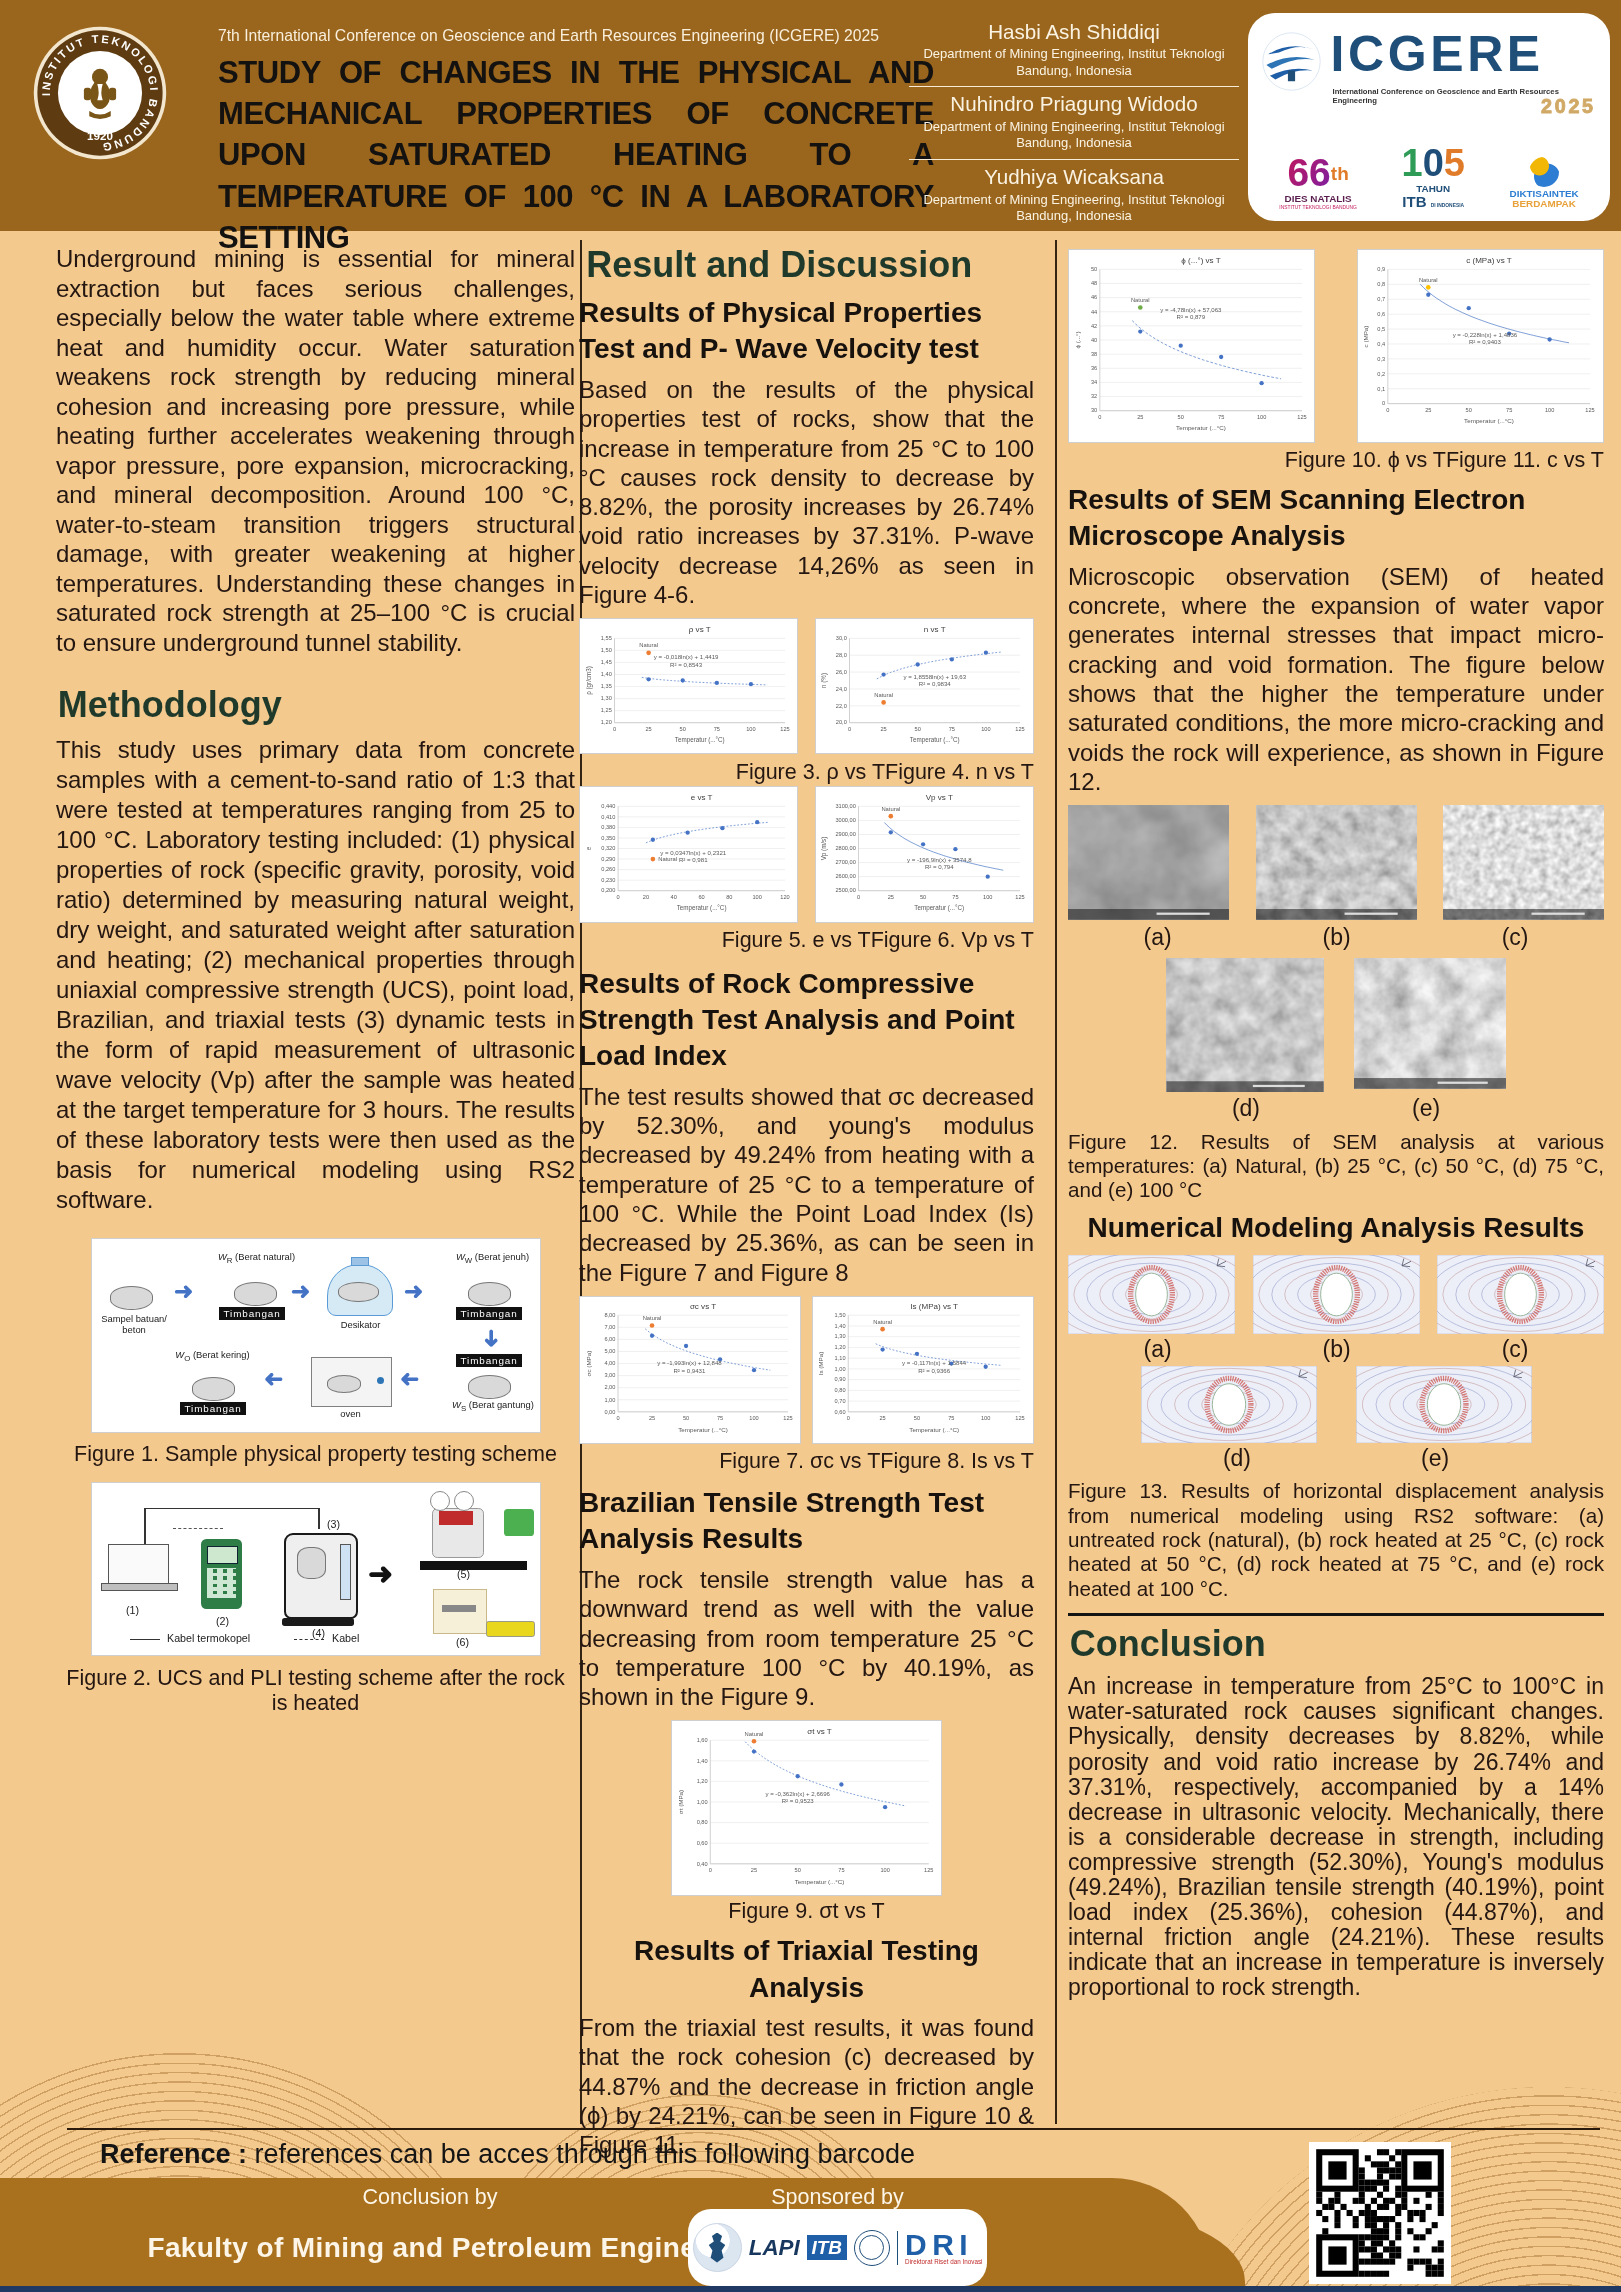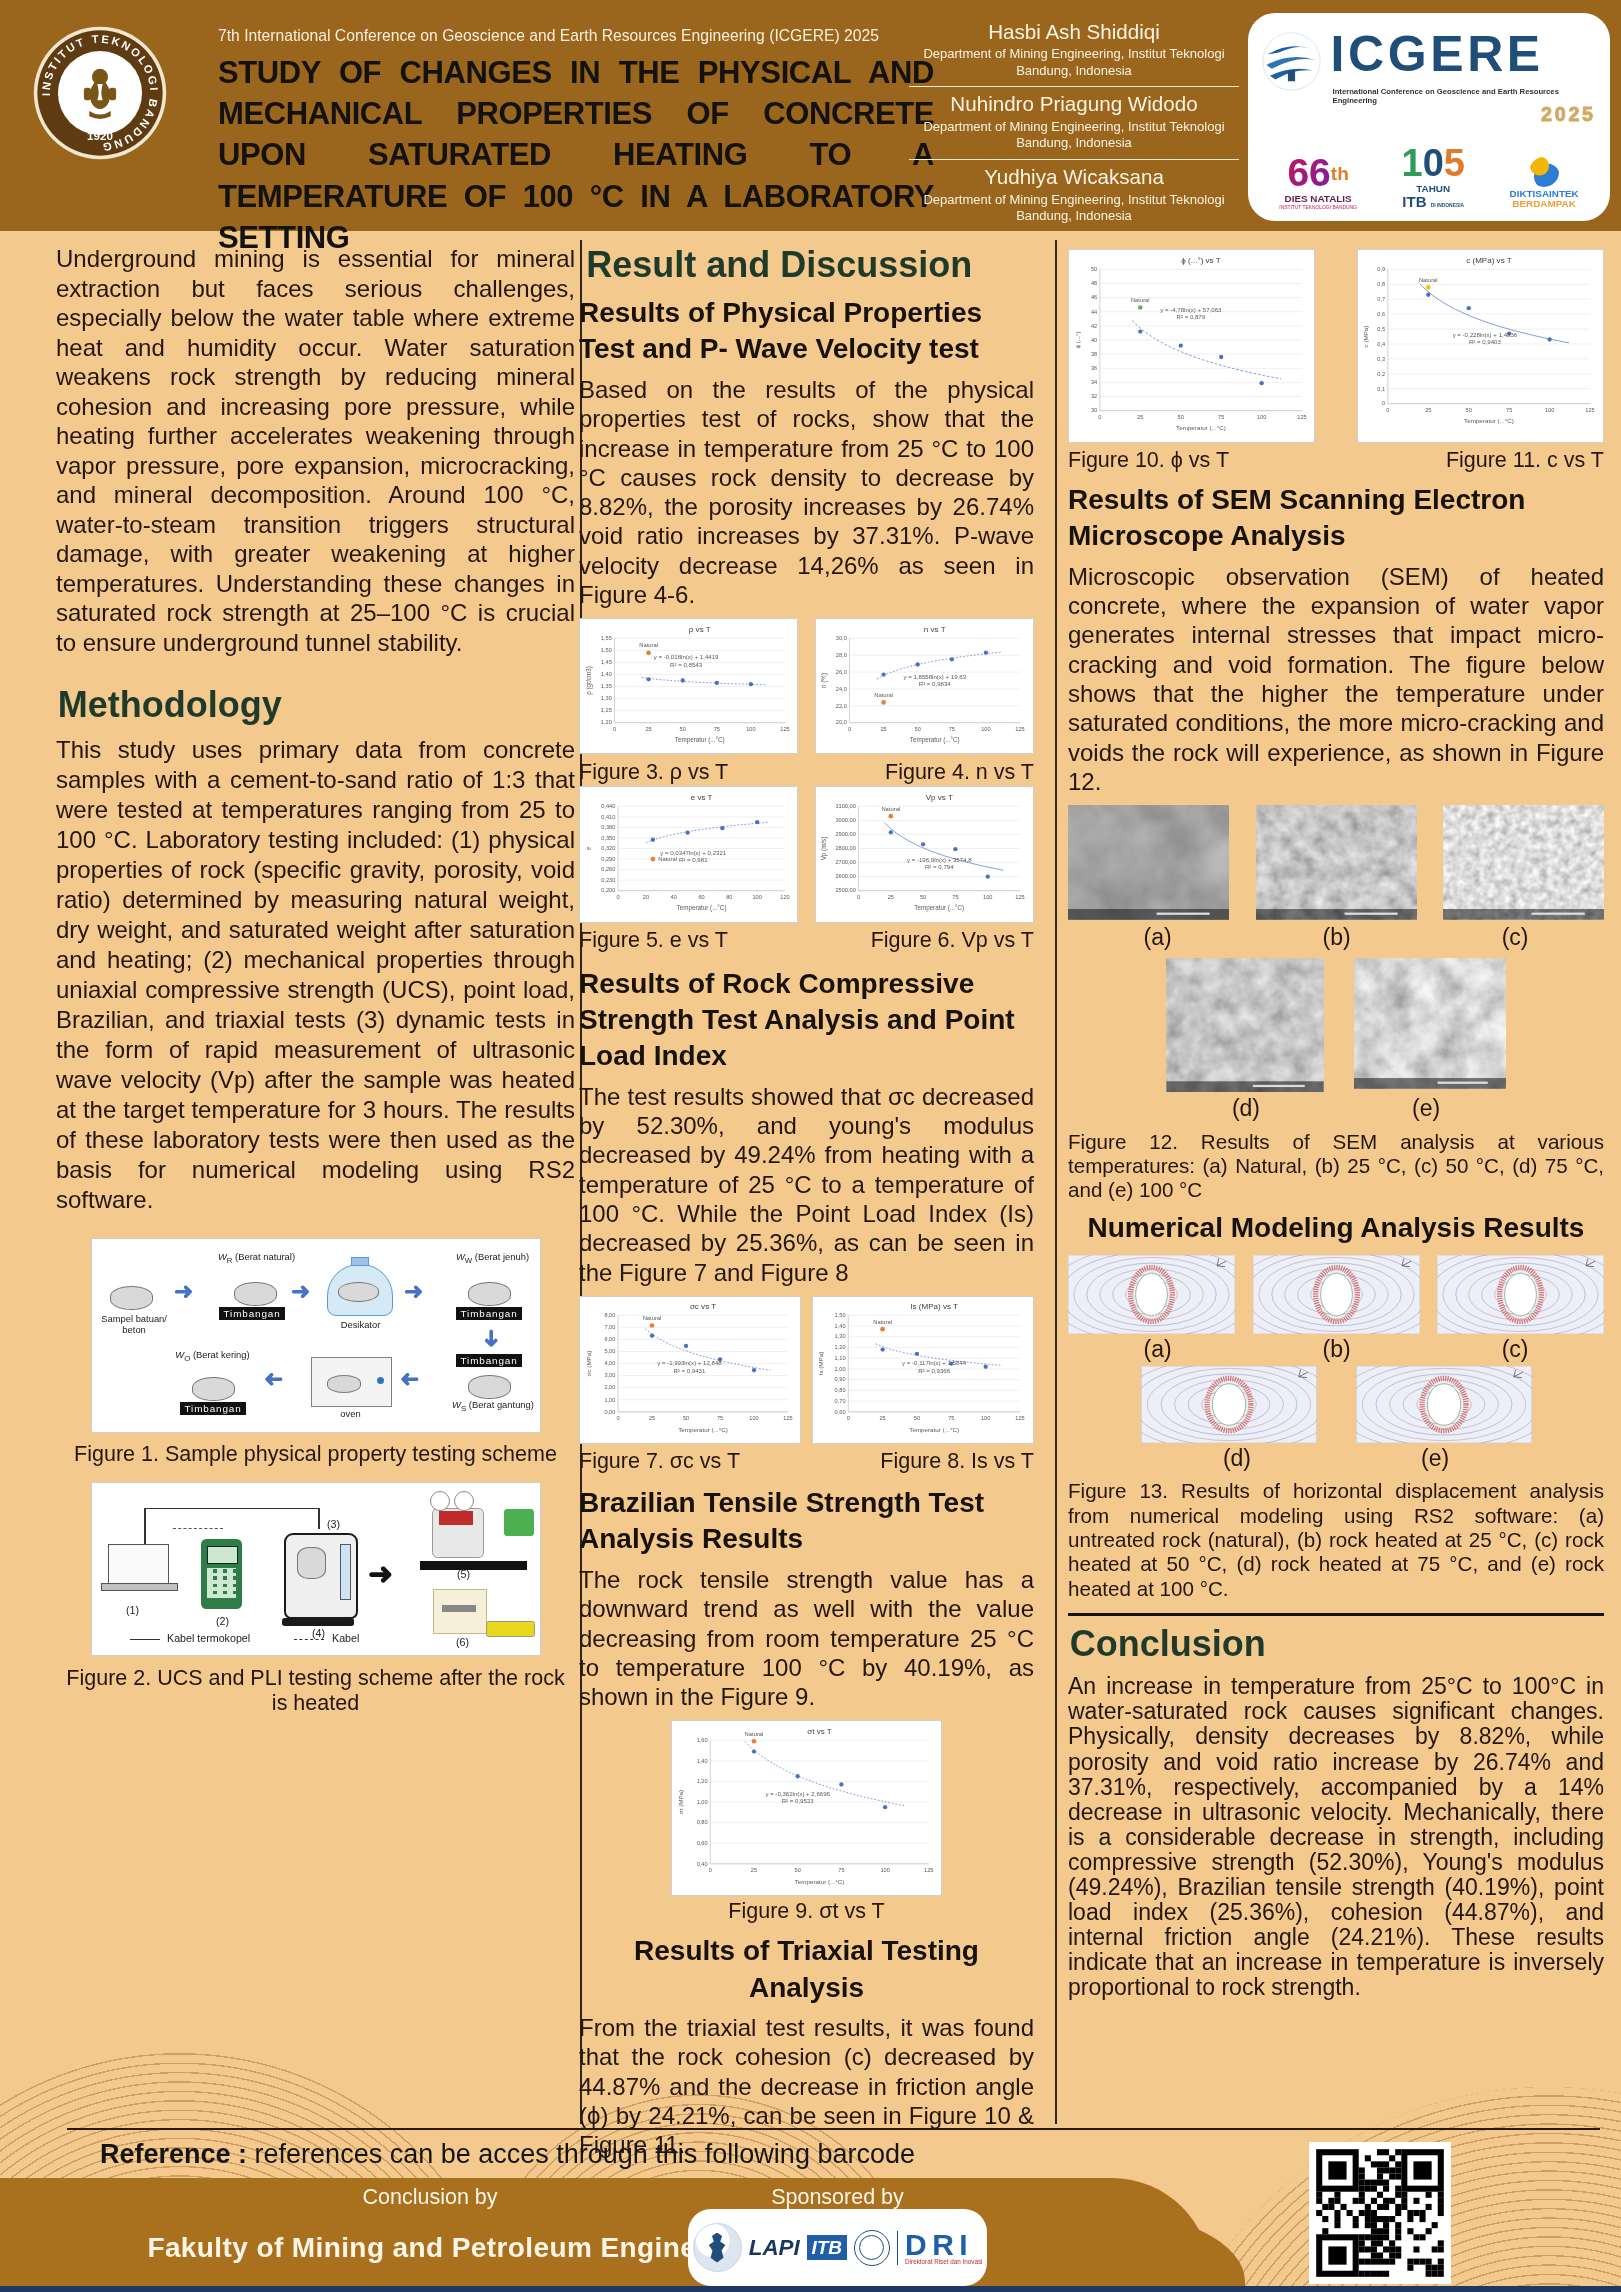--- a/index.html
+++ b/index.html
@@ -18,21 +18,21 @@
   .authors{position:absolute;left:909px;top:14.3px;width:330px;text-align:center;color:#FBF3E2;}
   .author{padding:5.4px 0 7.2px 0;}
   .author+.author{border-top:1.8px solid #F6ECD8;}
   .author .nm{font-size:20.6px;}
   .author .af{font-size:13px;line-height:1.25;margin-top:2.7px;}
   .logobox{position:absolute;left:1248px;top:12.5px;width:362px;height:208px;background:#fff;border-radius:27px;z-index:3;}
   .icgere-row{position:absolute;left:12.5px;top:18px;width:337px;height:82px;}
   .icgere-word{position:absolute;left:70px;top:-5.4px;font-size:50px;font-weight:bold;color:#1F4E79;letter-spacing:3.6px;
                font-family:"Liberation Sans",sans-serif;}
   .icgere-sub{position:absolute;left:72px;top:56px;width:269px;font-size:7.7px;font-weight:bold;color:#333;}
-  .icgere-year{position:absolute;right:1.8px;top:72px;font-size:19.7px;font-weight:bold;color:#C99B4C;letter-spacing:2.7px;
+  .icgere-year{position:absolute;right:1.8px;top:64px;font-size:19.7px;font-weight:bold;color:#C99B4C;letter-spacing:2.7px;
                -webkit-text-stroke:0.9px #C99B4C;opacity:.85;text-align:right;}
   .badges{position:absolute;left:9px;bottom:10.7px;width:344px;height:86px;display:flex;justify-content:space-around;align-items:flex-end;}
   .badge{text-align:center;line-height:1.05;}
   .dies-num{font-size:39px;font-weight:bold;background:linear-gradient(120deg,#C2185B,#7B1FA2);
             -webkit-background-clip:text;background-clip:text;color:transparent;}
   .dies-sup{font-size:19px;color:#E07B2A;font-weight:bold;vertical-align:super;}
   .dies-l1{font-size:9.9px;font-weight:bold;color:#5A1E4E;}
   .dies-l2{font-size:4.9px;color:#C2185B;}
   .b105{font-size:38px;font-weight:bold;}
   .b105 .g{color:#2E9B57;}.b105 .n{color:#1F4E79;}.b105 .o{color:#E07B2A;}
@@ -50,21 +50,21 @@
   #col1{left:56px;width:519px;}
   #col2{left:579px;width:455px;}
   #col3{left:1068px;width:536px;}
   .h-green{font-size:36px;color:#1F3A2B;font-weight:bold;margin:0 0 9px 1.8px;}
   .h-sub{font-size:28px;font-weight:bold;color:#17120E;line-height:1.3;margin:16px 0 7.2px 0;}
   .para{font-size:24px;line-height:1.22;text-align:justify;margin:0;}
   .para.tight{font-size:23px;line-height:1.09;}
   
   .figrow{display:flex;justify-content:space-between;margin-top:9px;}
   .figbox{background:#fff;border:0.9px solid #CFCFCF;padding:3.6px;}
-  .caprow{display:flex;justify-content:space-between;margin:5.4px 0 1.8px 0;gap:48px;}
+  .caprow{display:flex;justify-content:flex-end;margin:5.4px 0 1.8px 0;}
   .cap{font-size:21.5px;text-align:center;}
   .capblock{font-size:20.6px;line-height:1.18;text-align:justify;margin-top:7.2px;}
   .lblrow{display:flex;justify-content:space-around;font-size:23px;margin:3.6px 0 7.2px 0;}
   
   .semrow{display:flex;justify-content:space-between;margin-top:9px;}
   .semrow2{display:flex;justify-content:center;gap:30px;margin-top:7.2px;}
   
   .diagram{position:relative;background:#fff;border:0.9px solid #CFCFCF;margin-left:35px;overflow:hidden;}
   .cyl{position:absolute;width:41px;height:21.5px;background:#D9D9D9;border:0.9px solid #777;border-radius:50%/45%;}
   .scalebox{position:absolute;background:#111;color:#fff;font-size:9.9px;padding:0.9px 4.5px;letter-spacing:0.9px;}

